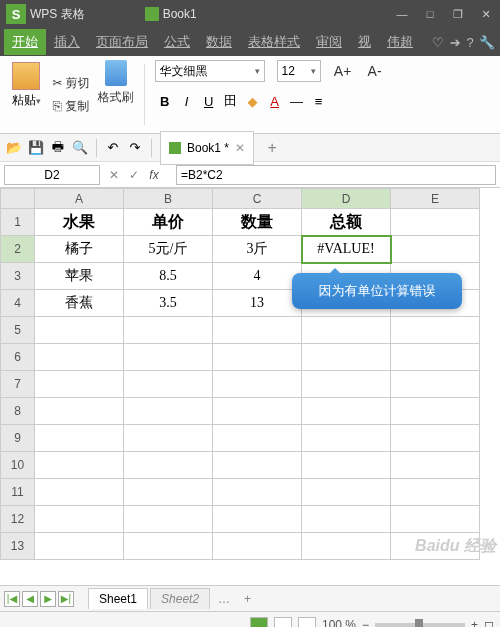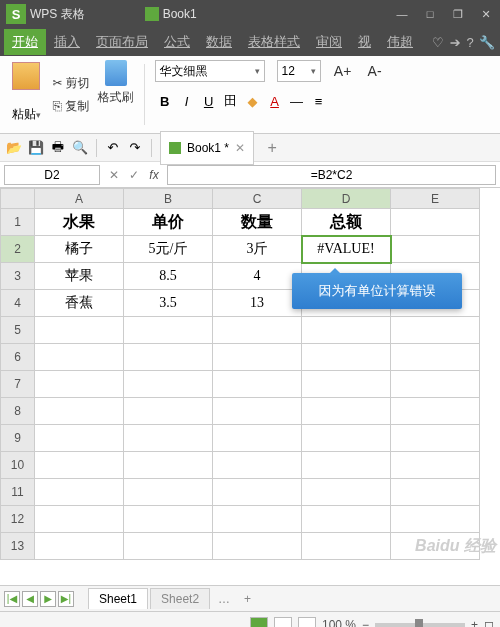--- a/index.html
+++ b/index.html
@@ -12,60 +12,60 @@
 .title-spacer{flex:1;}
 .win-btn{width:28px;height:24px;display:flex;align-items:center;justify-content:center;color:#ccc;font-size:11px;}
 .menubar{height:28px;background:#4a4a4a;display:flex;align-items:center;color:#bbb;font-size:13px;padding:0 4px;}
 .menu-item{padding:4px 8px;text-decoration:underline;}
 .menu-item.active{background:#5fa83e;color:#fff;}
 .menu-icons{margin-left:auto;display:flex;gap:6px;align-items:center;}
 .ribbon{height:78px;background:#fdfdfd;border-bottom:1px solid #ccc;display:flex;padding:4px 8px;gap:8px;}
 .rgroup{display:flex;flex-direction:column;gap:3px;}
 .paste-btn{display:flex;flex-direction:column;align-items:center;padding:2px 4px;}
 .paste-icon{width:28px;height:28px;background:linear-gradient(#f6c86a,#e6a23c);border:1px solid #c88;}
-.paste-label{font-size:12px;margin-top:16px;}
+.paste-label{font-size:12px;margin-top:2px;}
 .rbtn{display:flex;align-items:center;gap:3px;font-size:12px;color:#333;}
 .brush{width:22px;height:26px;background:linear-gradient(#7ec0ee,#4a90d9);border-radius:2px;}
 .divider-v{width:1px;background:#ddd;margin:4px 2px;}
 .font-row{display:flex;gap:12px;align-items:center;}
 .font-sel{border:1px solid #bbb;height:22px;padding:0 4px;font-size:12px;background:#fff;display:flex;align-items:center;min-width:110px;justify-content:space-between;}
 .size-sel{border:1px solid #bbb;height:22px;width:44px;padding:0 4px;font-size:12px;background:#fff;display:flex;align-items:center;justify-content:space-between;}
 .fmt-row{display:flex;gap:2px;align-items:center;margin-top:6px;}
 .fmt-btn{width:20px;height:20px;display:flex;align-items:center;justify-content:center;border:1px solid transparent;font-size:13px;}
 .incdec{font-size:14px;color:#333;}
 .qat{height:28px;background:#f5f5f5;border-bottom:1px solid #ddd;display:flex;align-items:center;padding:0 6px;gap:6px;}
 .qat-icon{width:16px;height:16px;display:flex;align-items:center;justify-content:center;font-size:13px;}
 .qat-sep{width:1px;height:18px;background:#ccc;margin:0 2px;}
 .doc-tab{height:24px;border:1px solid #ccc;display:flex;align-items:center;padding:16px 8px;gap:6px;background:#fff;font-size:12px;}
 .doc-tab .dbadge{width:12px;height:12px;background:#5fa83e;}
 .tab-close{color:#999;}
 .tab-plus{width:24px;height:24px;display:flex;align-items:center;justify-content:center;color:#888;font-size:16px;}
 .fbar{height:26px;background:#fff;border-bottom:1px solid #ccc;display:flex;align-items:center;}
 .namebox{width:96px;border:1px solid #bbb;margin:2px 4px;height:20px;text-align:center;font-size:12px;line-height:18px;}
 .fb-btn{width:20px;color:#888;text-align:center;font-size:12px;}
 .fx{font-style:italic;color:#555;}
-.formula-input{flex:1;border:1px solid #bbb;height:20px;margin:2px 4px 2px 3px;font-size:12px;padding:0 4px;line-height:18px;text-align:center;}
+.formula-input{flex:1;border:1px solid #bbb;height:20px;margin:2px 4px 2px 12px;font-size:12px;padding:0 4px;line-height:18px;}
 .sheet-wrap{position:relative;height:397px;overflow:hidden;background:#fff;}
 table.sheet{border-collapse:collapse;width:480px;}
 table.sheet th,table.sheet td{border:1px solid #ccc;font-size:12px;text-align:center;}
 .corner{width:34px;height:20px;background:#e8e8e8;}
 th.colh{background:#e8e8e8;font-weight:normal;color:#555;height:20px;width:89px;}
 th.colh.sel{background:#cfe3c5;}
 th.rowh{background:#e8e8e8;font-weight:normal;color:#555;width:34px;}
 th.rowh.sel{background:#cfe3c5;}
 tr.r td{height:27px;}
 tr.r1 td{font-size:16px;font-family:SimSun,serif;font-weight:bold;}
 tr.r td.data{font-size:14px;font-family:SimSun,serif;}
 td.sel-cell{outline:2px solid #5fa83e;outline-offset:-1px;background:#fff;color:#000;}
-.callout{position:absolute;left:292px;top:85px;width:170px;height:36px;background:linear-gradient(#4a9ae0,#2f7ecf);color:#fff;font-size:13px;display:flex;align-items:center;justify-content:center;border-radius:2px;box-shadow:0 2px 6px rgba(0,0,0,.3);}
+.callout{position:absolute;left:292px;top:85px;width:170px;height:36px;background:linear-gradient(#4a9ae0,#2f7ecf);color:#fff;font-size:13px;display:flex;align-items:center;justify-content:center;border-radius:8px;box-shadow:0 2px 6px rgba(0,0,0,.3);}
 .callout::before{content:"";position:absolute;top:-12px;left:36px;border:7px solid transparent;border-bottom-color:#4a9ae0;}
 .sheet-tabs{height:26px;background:#f5f5f5;border-top:1px solid #ccc;display:flex;align-items:center;padding:0 4px;gap:2px;font-size:12px;}
 .nav-btn{width:16px;height:16px;border:1px solid #aaa;background:#fff;display:flex;align-items:center;justify-content:center;font-size:10px;color:#5fa83e;}
 .stab{padding:3px 10px;border:1px solid #ccc;border-bottom:none;background:#fff;}
-.stab.inactive{background:#eee;color:#888;}
+.stab.inactive{background:#eee;color:#888;font-style:italic;}
 .stab-plus{padding:2px 6px;color:#888;}
 .status{height:26px;background:#f5f5f5;border-top:1px solid #ccc;display:flex;align-items:center;justify-content:flex-end;padding:0 6px;gap:6px;font-size:12px;color:#555;}
 .view-btn{width:18px;height:16px;border:1px solid #bbb;background:#fff;}
 .view-btn.active{background:#5fa83e;}
 .zoom-track{width:90px;height:4px;background:#ccc;position:relative;}
 .zoom-thumb{position:absolute;left:40px;top:-4px;width:8px;height:12px;background:#888;}
 .watermark{position:absolute;right:4px;bottom:28px;font-size:16px;color:#cfcfcf;font-weight:bold;font-style:italic;pointer-events:none;}
 .scisor{display:inline-block;transform:rotate(0);}  
 .arrow{font-size:9px;color:#666;}
 </style>

